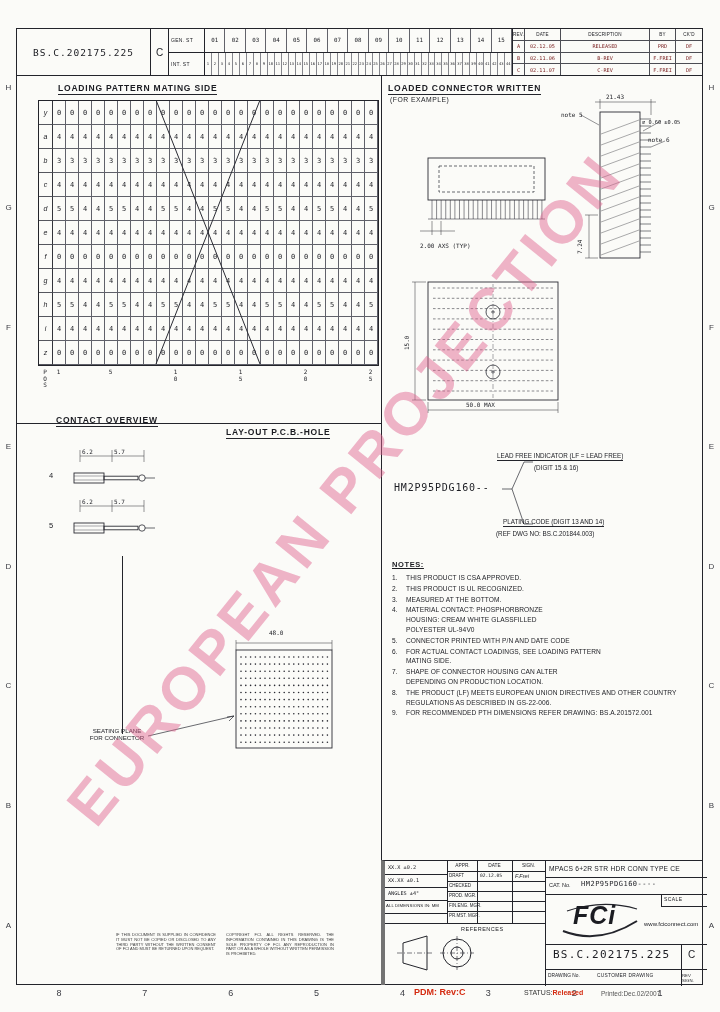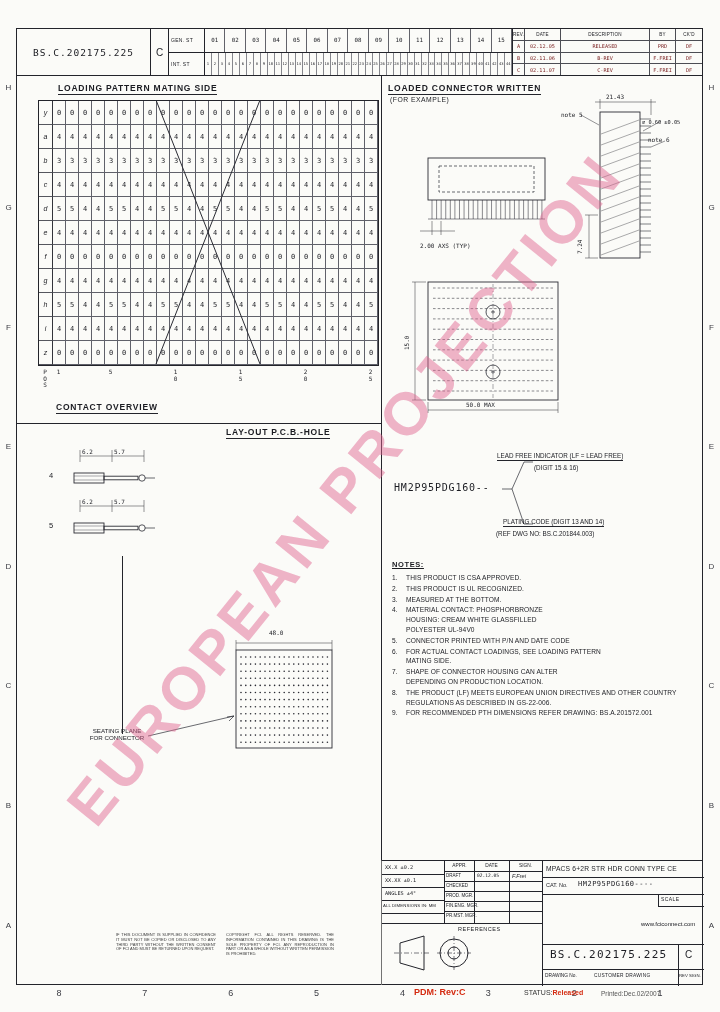--- a/index.html
+++ b/index.html
@@ -30,21 +30,21 @@
   .rt-c{border-right:0.5px solid #4c4d54;display:flex;align-items:center;justify-content:center;overflow:hidden;white-space:nowrap}
   .rt-c:last-child{border-right:none}
   .rt-head .rt-c{font-size:4.6px;letter-spacing:0.2px}
   .rt-row:not(.rt-head) .rt-c{color:#7c2424;font-size:5.2px;font-family:"DejaVu Sans Mono",monospace}
   .cw0{width:12px}.cw1{width:36px}.cw2{flex:1}.cw3{width:26px}.cw4{width:26px}
   
   .sec-title{position:absolute;font-size:8.5px;font-weight:bold;letter-spacing:0.8px;border-bottom:0.9px solid #23242b;padding-bottom:1px;white-space:nowrap;z-index:4}
   #lp-title{left:58px;top:83px}
   #asm-title{left:388px;top:83px}
   #asm-sub{position:absolute;left:390px;top:96px;font-size:6.8px;letter-spacing:0.5px}
-  #co-title{left:56px;top:402px}
+  #co-title{left:56px;top:415px}
   #pcb-title{left:226px;top:427px}
   
   #lp-grid{position:absolute;left:38px;top:100px;border:1.1px solid #23242b;z-index:3;background:rgba(251,251,248,0)}
   .lp-row{display:flex;height:24px}
   .lp-lab{width:14px;border-right:0.8px solid #33343b;border-bottom:0.5px solid #55565e;font-size:7px;font-style:italic;display:flex;align-items:center;justify-content:center}
   .lp-cell{width:13px;border-right:0.45px solid #60616a;border-bottom:0.45px solid #60616a;font-size:7px;font-family:"DejaVu Sans Mono",monospace;display:flex;align-items:center;justify-content:center}
   #lp-x{position:absolute;left:38px;top:100px;z-index:4;pointer-events:none}
   #pos-label{position:absolute;left:41px;top:369px;font-size:6px;line-height:6.5px;text-align:center;width:8px;font-family:"DejaVu Sans Mono",monospace}
   .pos-marker{position:absolute;top:369px;width:10px;text-align:center;font-size:6px;line-height:6.5px;font-family:"DejaVu Sans Mono",monospace}
   .pm-ch{display:block}
@@ -78,21 +78,21 @@
   #pl1{left:503px;top:518px}
   #pl2{left:496px;top:530px}
   
   #notes-wrap{position:absolute;left:392px;top:560px;width:306px;z-index:4}
   #notes-title{font-size:7.5px;font-weight:bold;text-decoration:underline;letter-spacing:0.6px;margin-bottom:4px}
   .note{display:flex;margin-bottom:1px}
   .note-num{width:14px;font-size:6.6px;line-height:9.8px}
   .note-body{flex:1}
   .note-line{font-size:6.6px;line-height:9.8px;letter-spacing:0.1px}
   
-  #tblock{position:absolute;left:381px;top:860px;width:322px;height:125px;border-top:1.2px solid #23242b;border-left:1px solid #737373;z-index:5;background:rgba(251,251,248,0)}
+  #tblock{position:absolute;left:381px;top:860px;width:322px;height:125px;border-top:1.2px solid #23242b;border-left:4px solid #737373;z-index:5;background:rgba(251,251,248,0)}
   #tblock .tl{position:absolute;background:#23242b}
   .tol{position:absolute;left:3px;width:57px;font-size:5.2px;font-family:"DejaVu Sans Mono",monospace}
   #dimnote{position:absolute;left:1px;top:42px;width:60px;font-size:4.3px;letter-spacing:0.1px}
   .ap-h{position:absolute;font-size:4.8px;top:2px;text-align:center}
   .ap-lab{position:absolute;left:64px;width:27px;font-size:4.5px;white-space:nowrap}
   .ap-date{position:absolute;left:95px;width:30px;font-size:4.6px;font-family:"DejaVu Sans Mono",monospace}
   .ap-sign{position:absolute;left:130px;width:29px;font-size:5.6px;font-style:italic}
   #references{position:absolute;left:76px;top:65px;font-size:5.5px;letter-spacing:0.5px}
   #tb-title{position:absolute;left:164px;top:4px;width:156px;font-size:6.7px;letter-spacing:0.2px;white-space:nowrap}
   #cat-label{position:absolute;left:164px;top:21px;font-size:5.5px}
@@ -1100,20 +1100,27 @@
     <div class="tl" style="left:296px;top:83px;width:1px;height:42px"></div>
     <div id="tol-list"></div>
     <div id="dimnote">ALL DIMENSIONS IN: MM</div>
     <div class="ap-h" style="left:64px;width:27px">APPR.</div>
     <div class="ap-h" style="left:93px;width:33px">DATE</div>
     <div class="ap-h" style="left:128px;width:31px">SIGN.</div>
     <div id="references">REFERENCES</div>
     <div id="tb-title">MPACS 6+2R STR  HDR CONN TYPE CE</div>
     <div id="cat-label">CAT. No.</div>
     <div id="cat-no">HM2P95PDG160----</div>
+    <div id="fci-logo">
+      <svg width="84" height="44" style="left:0;top:0">
+        <path d="M6,34 Q42,48 80,24" fill="none" stroke="#23242b" stroke-width="2"></path>
+        <path d="M10,14 Q46,2 80,12" fill="none" stroke="#23242b" stroke-width="1.2"></path>
+      </svg>
+      <div class="lg-text">FCi</div>
+    </div>
     <div id="scale-label">SCALE</div>
     <div id="website">www.fciconnect.com</div>
     <div id="dwg-no">BS.C.202175.225</div>
     <div id="dwg-rev">C</div>
     <div id="lbl-dwgno">DRAWING No.</div>
     <div id="lbl-cust">CUSTOMER DRAWING</div>
     <div id="lbl-revsign">REV SIGN.</div>
     <svg id="proj" width="90" height="56">
       <polygon points="6,16 30,9 30,43 6,36" fill="none" stroke="#23242b" stroke-width="1"></polygon>
       <line x1="0" y1="26" x2="36" y2="26" stroke="#23242b" stroke-width="0.6" stroke-dasharray="5,2,1,2"></line>

